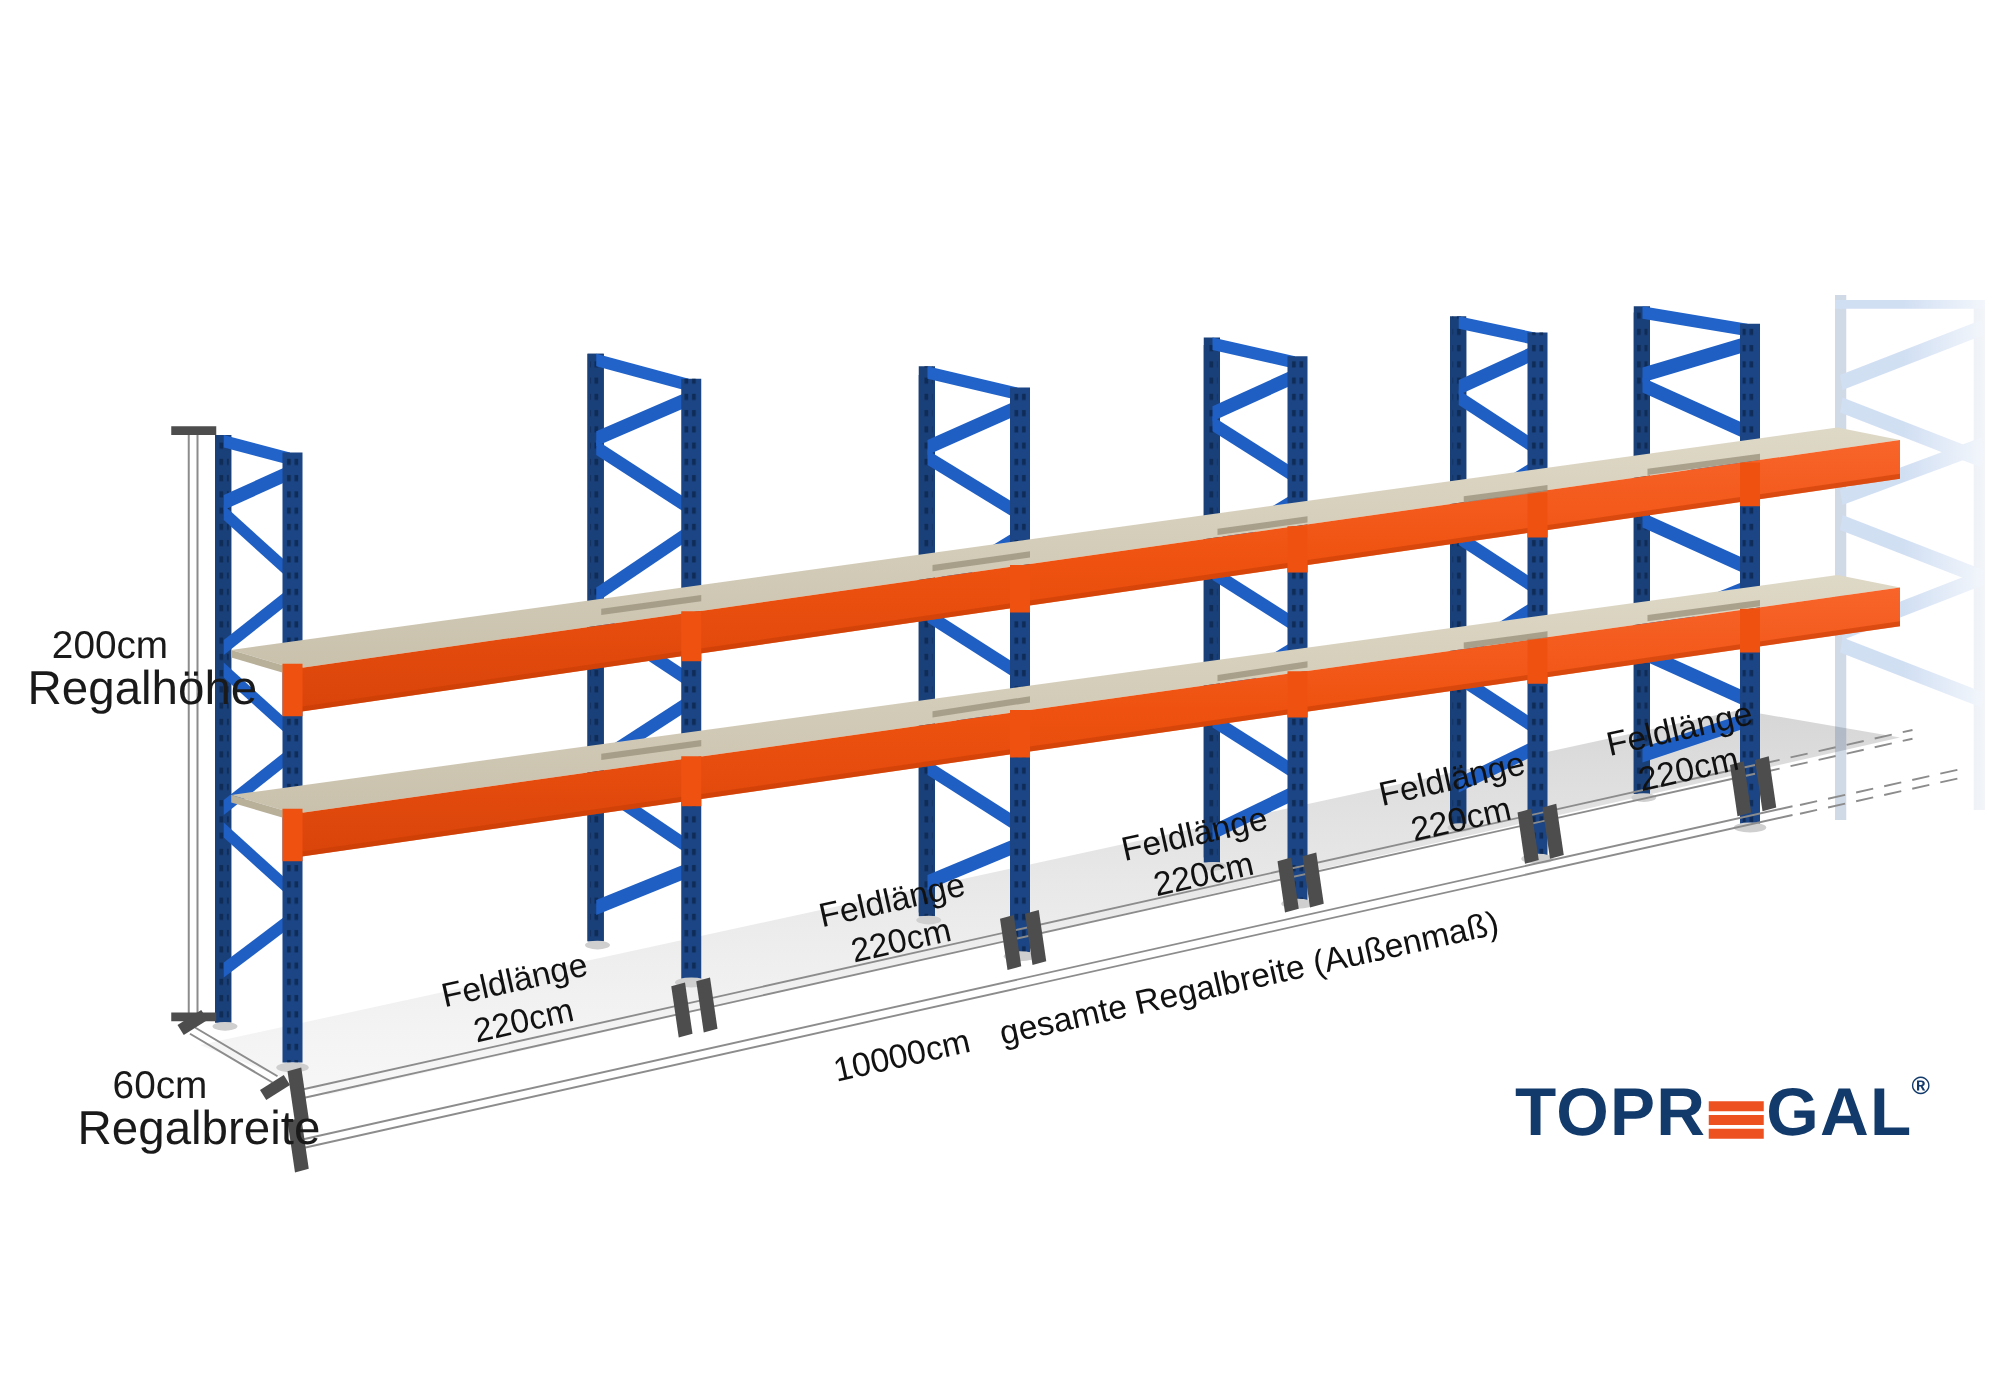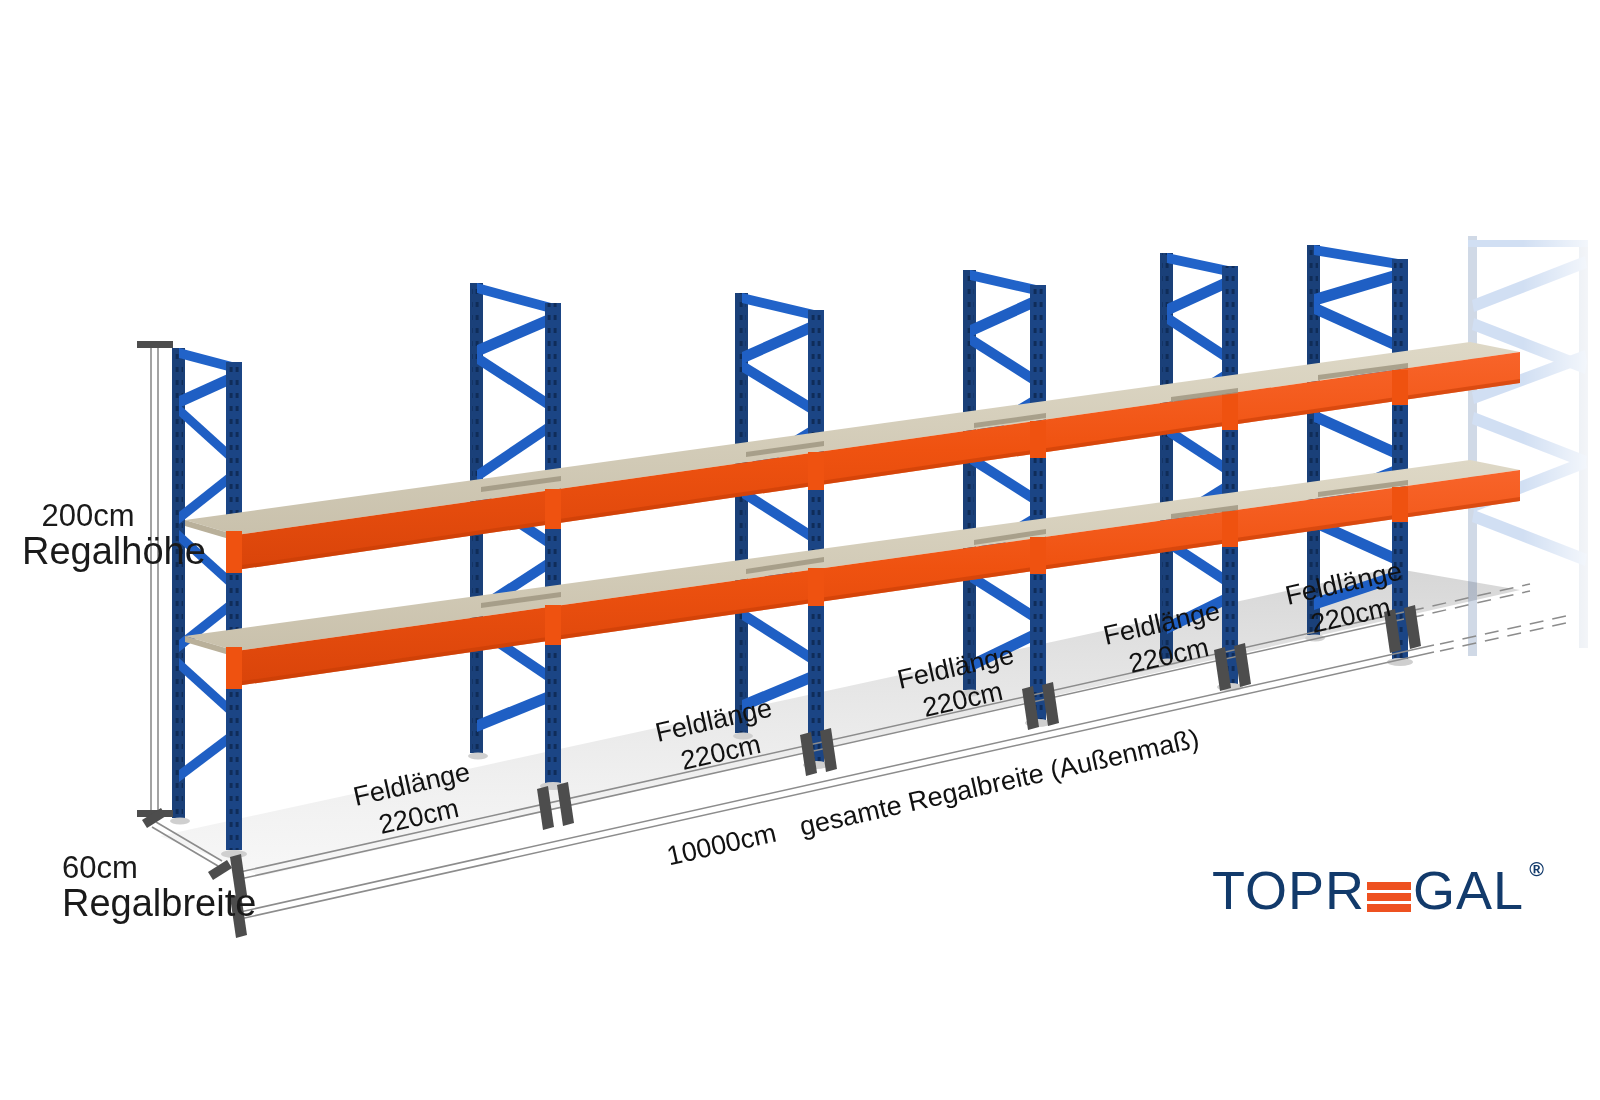--- a/index.html
+++ b/index.html
@@ -7,21 +7,21 @@
        font-family:"Liberation Sans","DejaVu Sans",sans-serif;color:#1a1a1a;}
   #stage{position:absolute;left:0;top:0;width:1600px;height:1100px;}
   #art{position:absolute;left:0;top:0;}
   .lbl{position:absolute;white-space:nowrap;color:#1a1a1a;}
   .lbl .big{display:block;font-size:31px;line-height:36px;}
   .lbl .sub{display:block;font-size:38px;line-height:34px;}
   .dimtxt{position:absolute;white-space:nowrap;font-size:27px;line-height:31px;color:#111;}
   .dimtxt.two{line-height:33px;}
   .rot{transform-origin:left top;}
   #logo{position:absolute;left:1212px;top:862px;width:330px;height:70px;}
-  #logo .wordmark{font-size:54px;font-weight:normal;letter-spacing:1px;color:#123a6b;
+  #logo .wordmark{font-size:54px;font-weight:bold;letter-spacing:1px;color:#123a6b;
                   font-family:"Liberation Sans","DejaVu Sans",sans-serif;line-height:56px;}
   #logo .reg{position:absolute;right:-2px;top:-4px;font-size:20px;color:#123a6b;font-weight:bold;}
   .ebars{display:inline-block;width:44px;height:38px;position:relative;vertical-align:-4px;margin:0 2px;}
   .ebars i{position:absolute;left:0;width:44px;height:8px;background:#ee5120;display:block;}
 </style>
 </head>
 <body>
 
 <div id="stage">
 
@@ -290,21 +290,21 @@
       <polygon points="230,897 241,894 247,935 236,938"></polygon>
     </g>
 
   </svg>
 
   <div class="lbl" style="left:22px;top:498px;text-align:center;width:132px;">
     <span class="big">200cm</span>
     <span class="sub">Regalhöhe</span>
   </div>
 
-  <div class="lbl" style="left:62px;top:850px;width:132px;">
+  <div class="lbl" style="left:62px;top:850px;text-align:center;width:132px;">
     <span class="big">60cm</span>
     <span class="sub">Regalbreite</span>
   </div>
 
   <div class="dimtxt two rot" style="left:330px;top:786px;transform:rotate(-12.6deg);text-align:center;width:160px;">
     <div>Feldlänge</div>
     <div>220cm</div>
   </div>
 
   <div class="dimtxt two rot" style="left:632px;top:722px;transform:rotate(-12.6deg);text-align:center;width:160px;">

